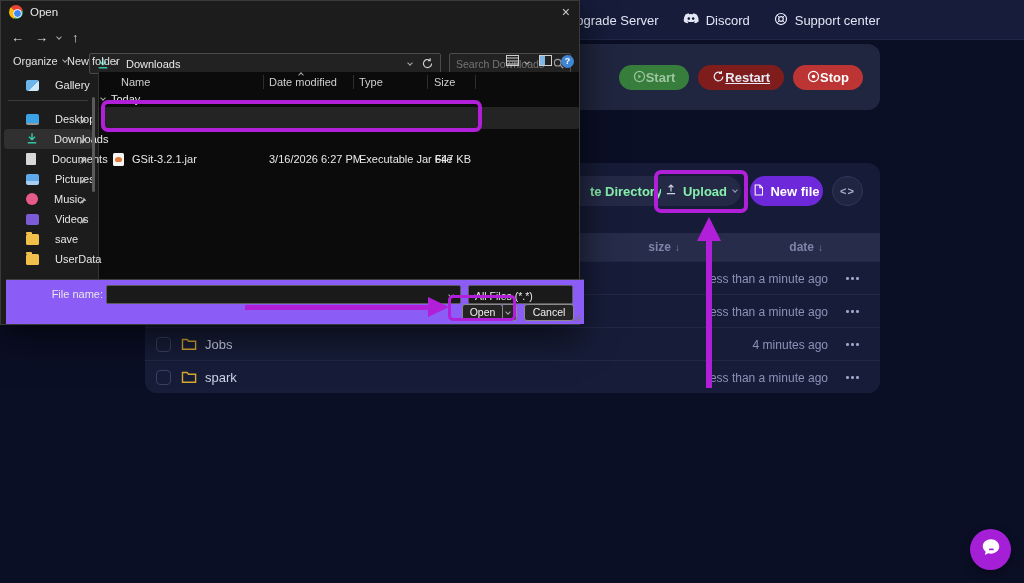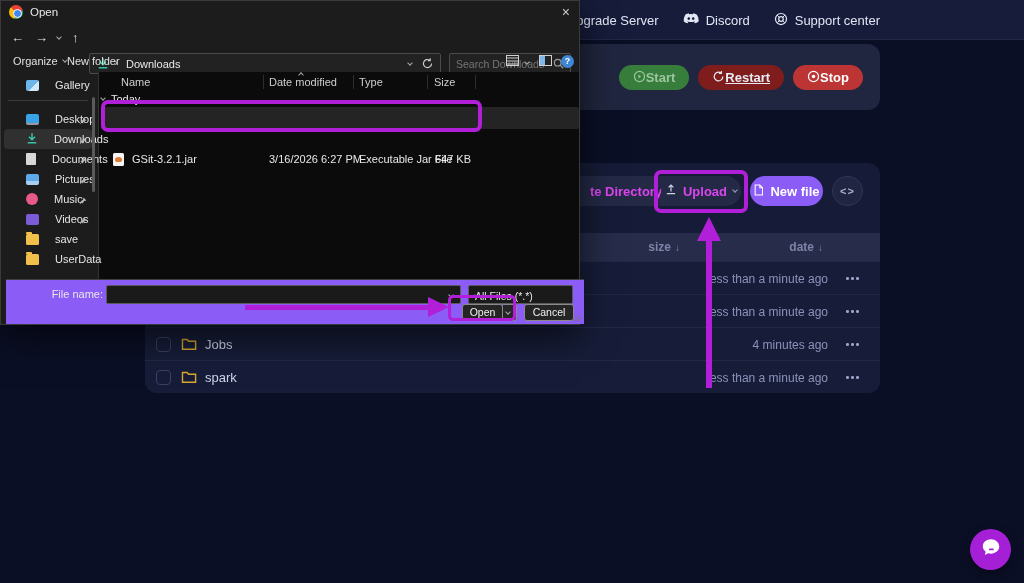--- a/index.html
+++ b/index.html
@@ -21,22 +21,22 @@
   .server-card { position:absolute; left:140px; top:44px; width:740px; height:66px; background:#20263f; border-radius:12px; }
   .power { position:absolute; right:17px; top:21px; display:flex; gap:9px; }
   .pbtn { height:25px; border-radius:13px; border:none; display:flex; align-items:center; gap:0; padding:0 14px; font-size:13px; font-weight:bold; font-family:"Liberation Sans",sans-serif; cursor:pointer; }
   .pbtn.start { background:#377d3c; color:#9dc5a0; }
   .pbtn.restart { background:#7f1d1d; color:#e8eaf5;text-decoration:underline; }
   .pbtn.stop { background:#bc3434; color:#ffffff; }
 
   
   .files-card { position:absolute; left:145px; top:163px; width:735px; height:230px; background:#161c37; border-radius:12px; overflow:hidden; }
   .fbtn { position:absolute; top:13px; height:30px; border-radius:15px; border:none; display:flex; align-items:center; justify-content:center; gap:6px; font-size:13px; font-weight:bold; font-family:"Liberation Sans",sans-serif; cursor:pointer; }
-  .fbtn.ghost { background:#242a46; color:#d946ef; }
-  .fbtn.primary { background:#8b5cf6; color:#ffffff;align-items:center; }
+  .fbtn.ghost { background:#242a46; color:#86efac; }
+  .fbtn.primary { background:#6d28d9; color:#ffffff;align-items:center; }
   .fbtn.code { background:#202642; color:#aab0cc; border:1px solid #2e355a; font-size:11px; letter-spacing:1px; font-weight:bold; }
   .files-head { position:absolute; left:0; top:70px; width:735px; height:28px; background:#262c49; }
   .hcell { position:absolute; top:0; height:28px; display:flex; align-items:center; gap:4px; color:#7d84a8; font-size:12px; font-weight:bold; }
   .sort { font-size:10px; color:#7d84a8; }
   .frow { position:absolute; left:0; width:735px; height:33px; border-top:1px solid #222848; background:#171d39; }
   .frow .cbx { position:absolute; left:11px; top:9px; width:15px; height:15px; border:1.5px solid #3a4162; border-radius:4px; background:transparent; cursor:pointer; }
   .frow .fname { position:absolute; left:60px; top:9px; color:#ced3ea; font-size:13px; }
   .frow .fdate { position:absolute; right:52px; top:10px; color:#8b92b8; font-size:12px; }
   .frow .dots { position:absolute; right:21px; top:15px; display:flex; gap:2.5px; cursor:pointer; }
   .frow .dots i { width:2.6px; height:2.6px; border-radius:50%; background:#9aa1c4; }

